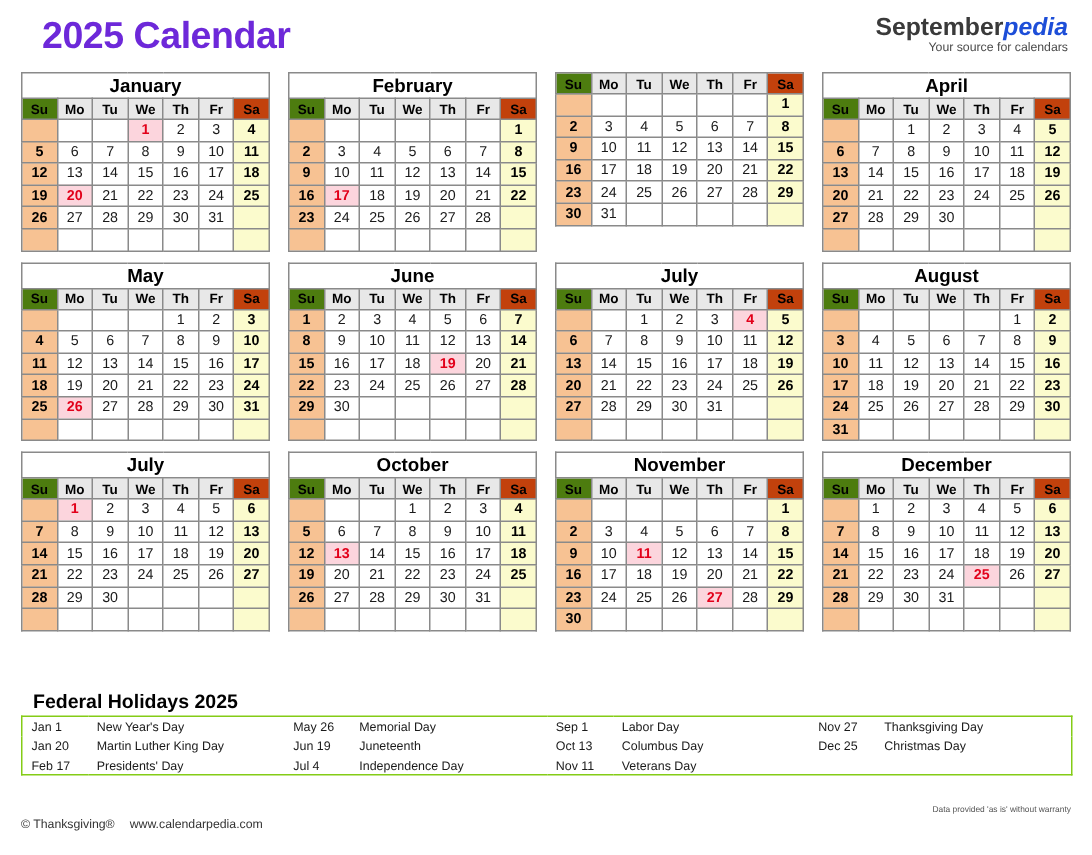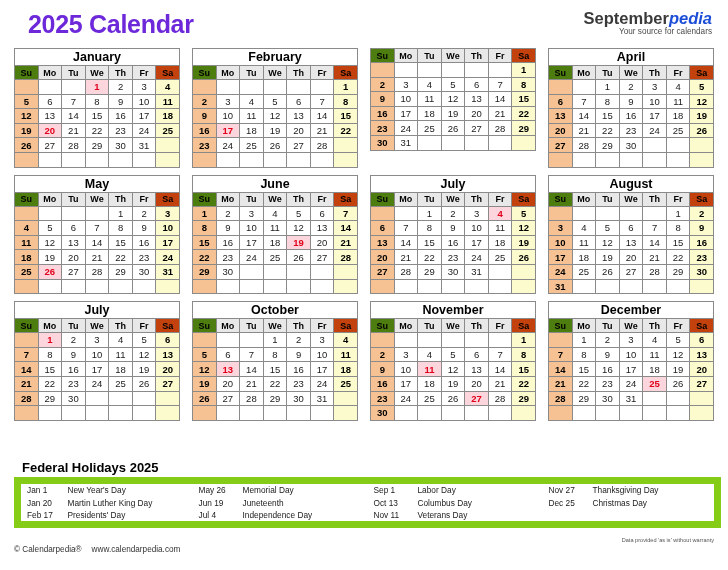--- a/index.html
+++ b/index.html
@@ -79,21 +79,21 @@
     position: absolute; left: 14px; top: 460px; width: 700px;
   }
   .hol-title {
     font-size: 13px; font-weight: bold; color: #000;
     margin: 0 0 2px 8px;
   }
   table.holtab {
     border-collapse: collapse;
     width: 700px;
     table-layout: fixed;
-    border: 7px solid #84cc16;
+    border: 1px solid #84cc16;
   }
   table.holtab td {
     font-size: 8.3px; color: #1a1a1a;
     padding: 1px 0 1px 6px;
     height: 13px;
     border: none;
     white-space: nowrap;
     overflow: hidden;
   }
   td.hd-date { width: 44px; }
@@ -1017,17 +1017,17 @@
             <td class="hd-date">Nov 11</td>
             <td class="hd-name">Veterans Day</td>
             <td class="hd-date"></td>
             <td class="hd-name"></td>
           </tr>
         </tbody>
       </table>
   </div>
 
   <div class="footer">
-    <div class="copy"><span>© Calendarpedia®</span><span class="site">www.calendarpedia.com</span></div>
+    <div class="copy"><span>© Thanksgiving®</span><span class="site">www.calendarpedia.com</span></div>
     <div class="disclaim">Data provided 'as is' without warranty</div>
   </div>
 
 </div>
 
 </body></html>

